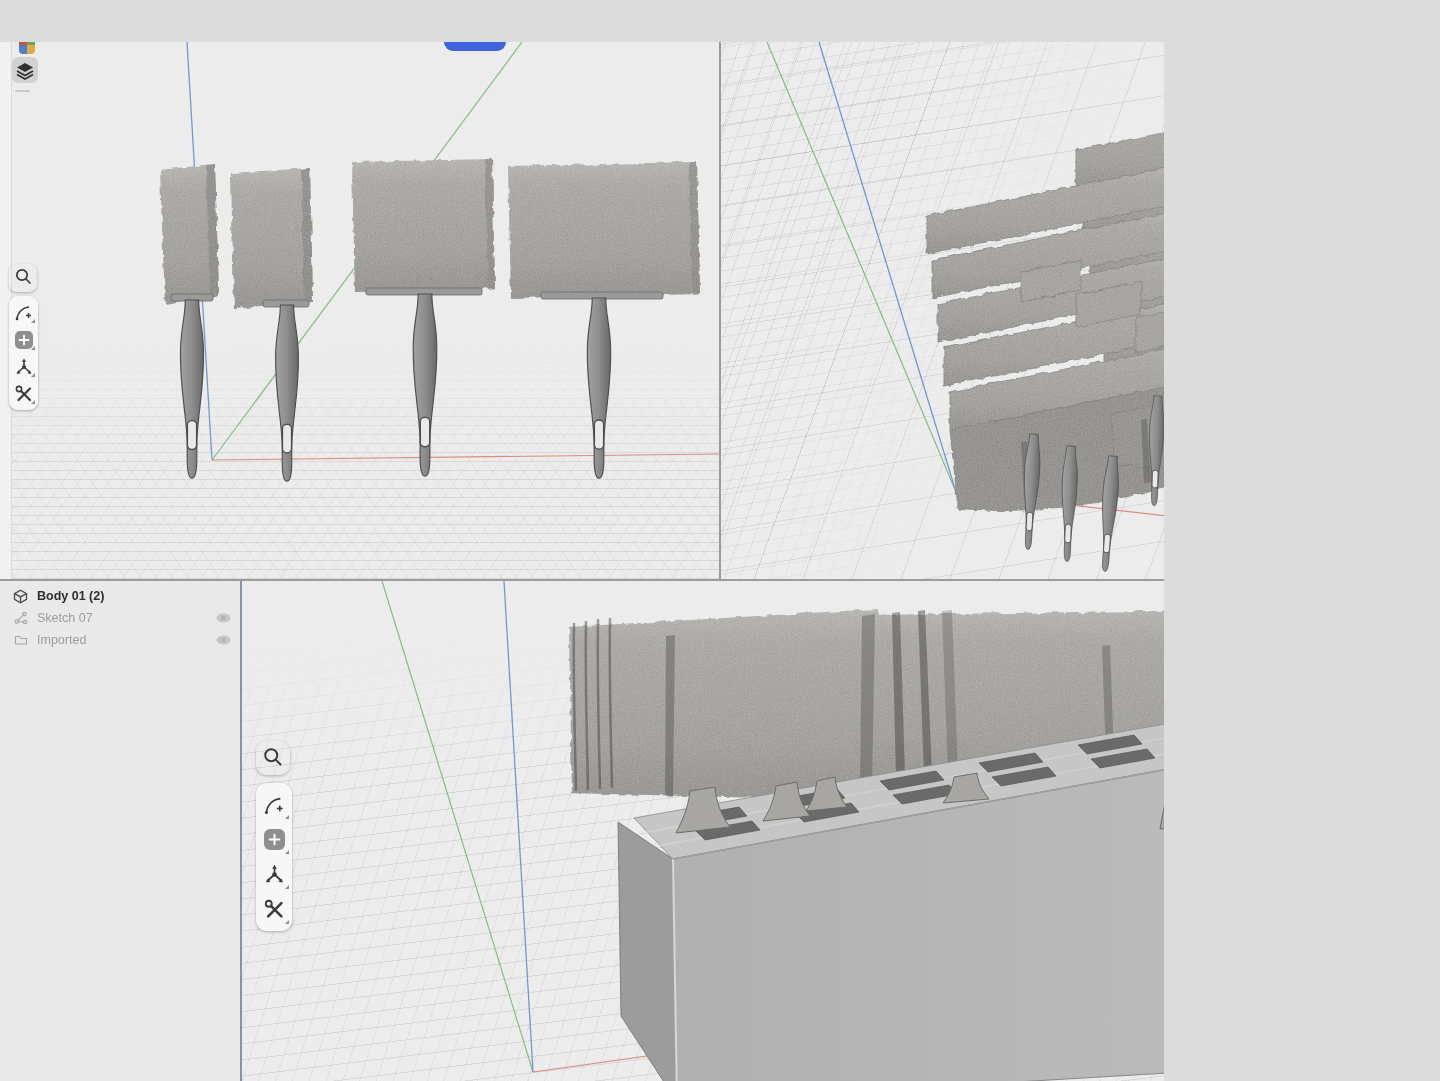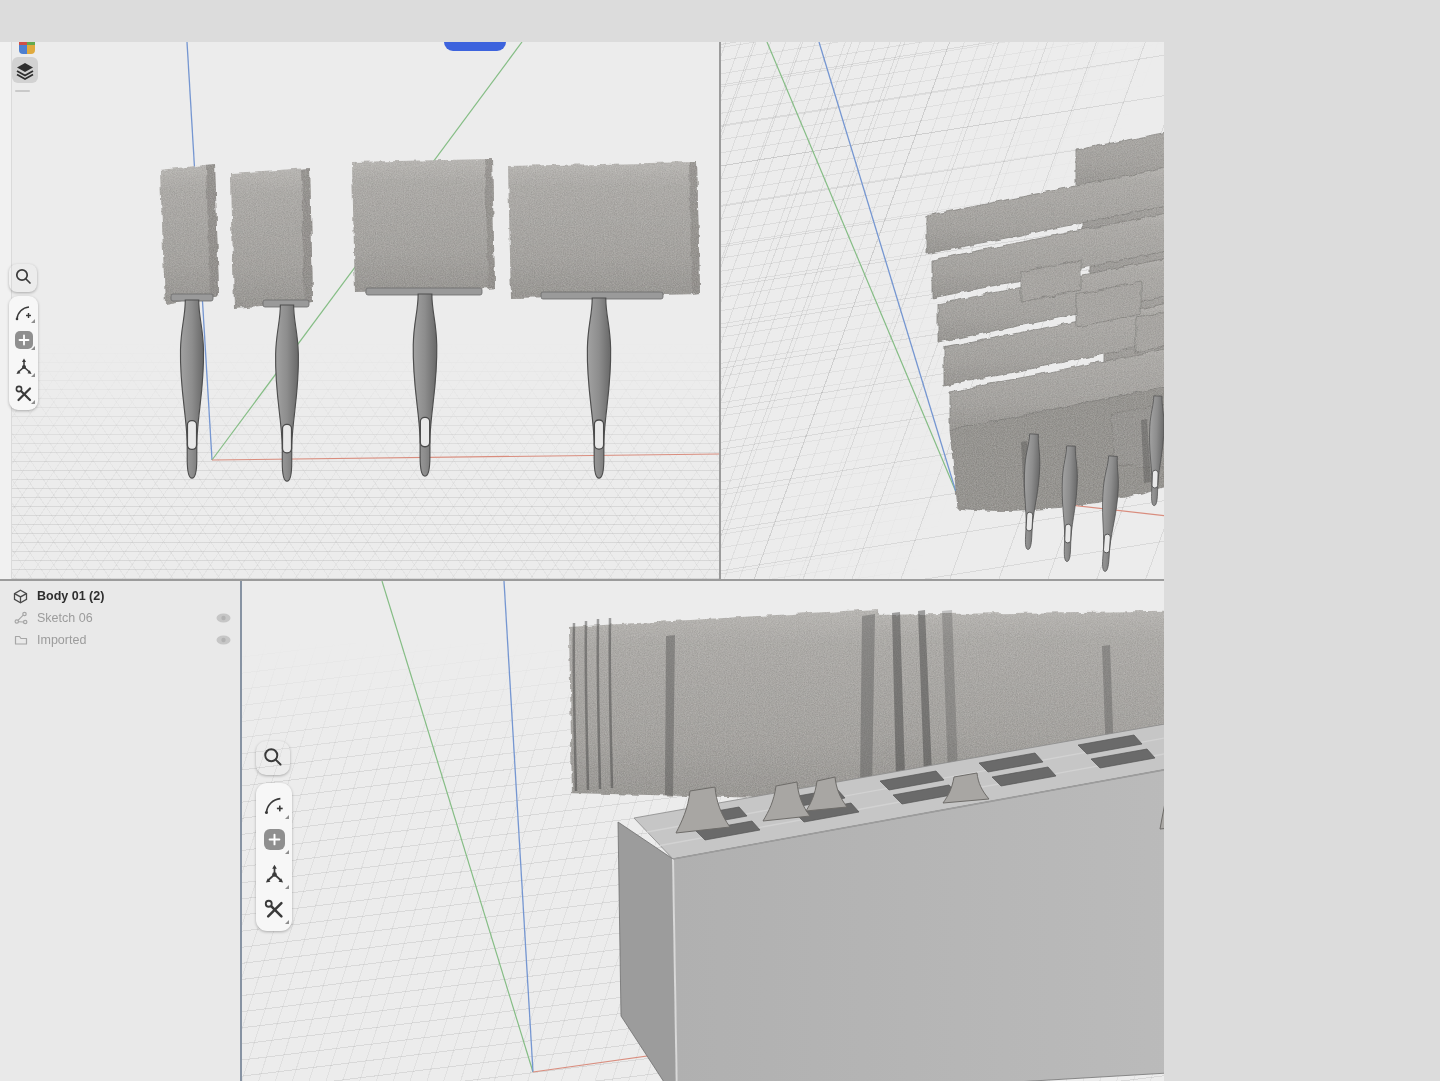--- a/index.html
+++ b/index.html
@@ -316,21 +316,21 @@
     </div>
     <div class="sb-row">
       <span class="ic">
         <svg width="14" height="14" viewBox="0 0 14 14">
           <circle cx="2.8" cy="10.5" r="1.7" fill="none" stroke="#a6a6a6" stroke-width="1.2"></circle>
           <circle cx="10.5" cy="3" r="1.7" fill="none" stroke="#a6a6a6" stroke-width="1.2"></circle>
           <circle cx="11.2" cy="11" r="1.7" fill="none" stroke="#a6a6a6" stroke-width="1.2"></circle>
           <path d="M4,9.3 L9.2,4.2 M4.5,10.7 L9.5,11" stroke="#a6a6a6" stroke-width="1.1" fill="none"></path>
         </svg>
       </span>
-      <span class="sb-label">Sketch 06</span>
+      <span class="sb-label">Sketch 07</span>
       <button class="sb-eye">
         <svg width="17" height="12" viewBox="0 0 17 12">
           <ellipse cx="8.5" cy="6" rx="7" ry="4.6" fill="var(--eye-icon)"></ellipse>
           <circle cx="8.5" cy="6" r="2.2" fill="#b2b2b2"></circle>
         </svg>
       </button>
     </div>
     <div class="sb-row">
       <span class="ic">
         <svg width="14" height="14" viewBox="0 0 14 14">

